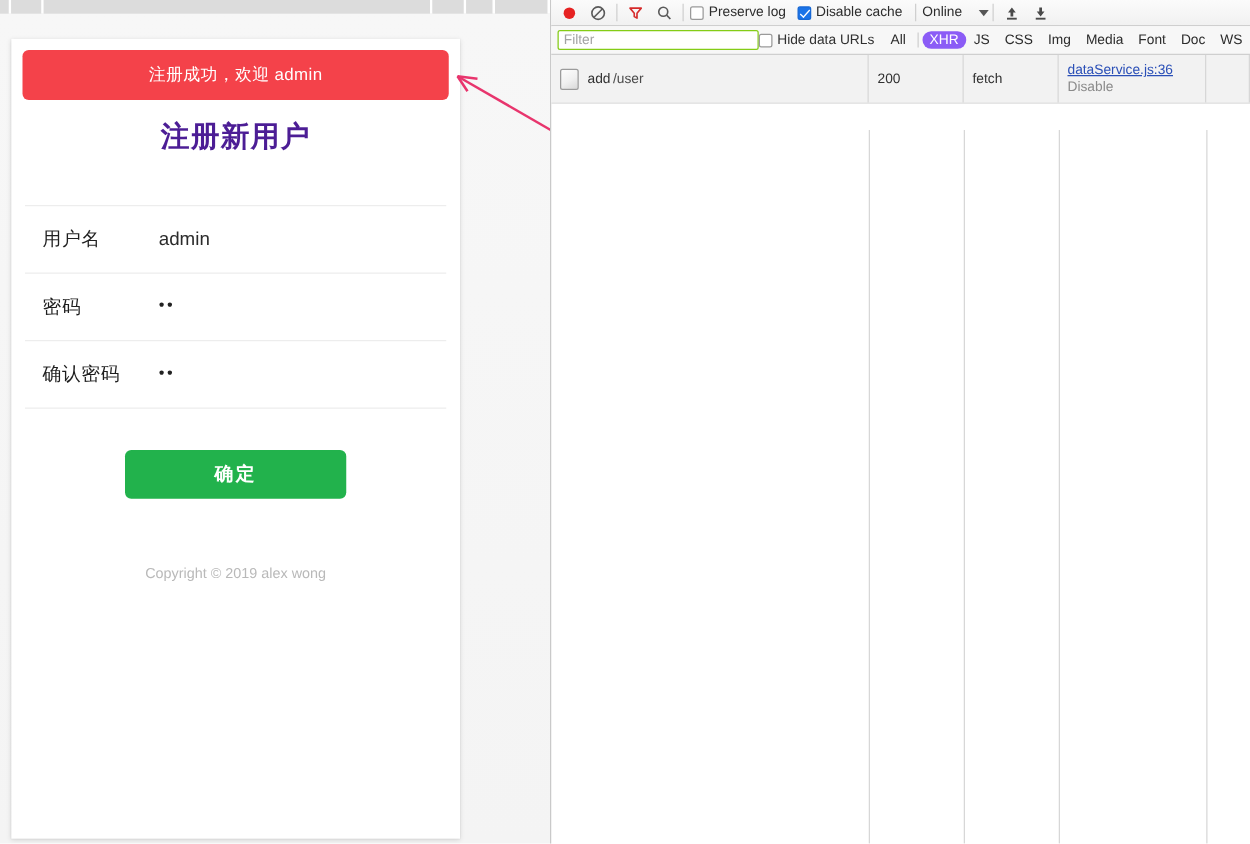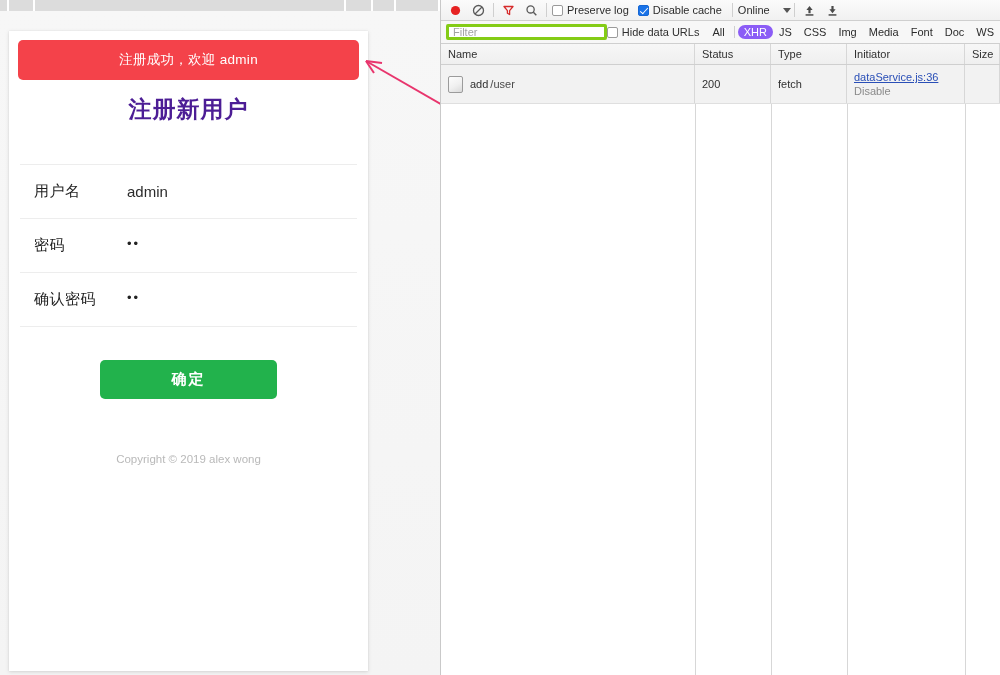--- a/index.html
+++ b/index.html
@@ -161,21 +161,21 @@
   .dt-filterbar {
     height: 23px;
     display: flex; align-items: center;
     background: #f7f7f7;
     border-bottom: 1px solid #cfcfcf;
     padding-left: 5px;
     gap: 0;
   }
   .filter-input {
     width: 162px; height: 16px;
-    border: 3px solid #84cc16;
+    border: 1px solid #84cc16;
     border-radius: 2px;
     background: #fff;
     font-family: "Liberation Sans", sans-serif;
     font-size: 11px;
     color: #333;
     padding: 0 4px;
     outline: none;
   }
   .filter-input::placeholder { color: #a3a3a3; }
   .hide-urls { display: flex; align-items: center; gap: 4px; margin-left: 0; font-size: 11px; cursor: pointer; white-space: nowrap; }
@@ -370,27 +370,20 @@
         <div class="type-item">Img</div>
         <div class="type-item">Media</div>
         <div class="type-item">Font</div>
         <div class="type-item">Doc</div>
         <div class="type-item">WS</div>
 
       </div>
     </div>
 
     <div class="dt-table">
-      <div class="thead">
-        <div class="th" style="width:254px">Name</div>
-        <div class="th" style="width:76px">Status</div>
-        <div class="th" style="width:76px">Type</div>
-        <div class="th" style="width:118px">Initiator</div>
-        <div class="th" style="width:35px">Size</div>
-      </div>
 
       <div class="trow">
         <div class="td" style="width:254px">
           <div class="name-cell">
             <span class="file-icon"></span>
             <span class="name-lines">
               <span>add</span>
               <span class="name-sub">/user</span>
             </span>
           </div>

